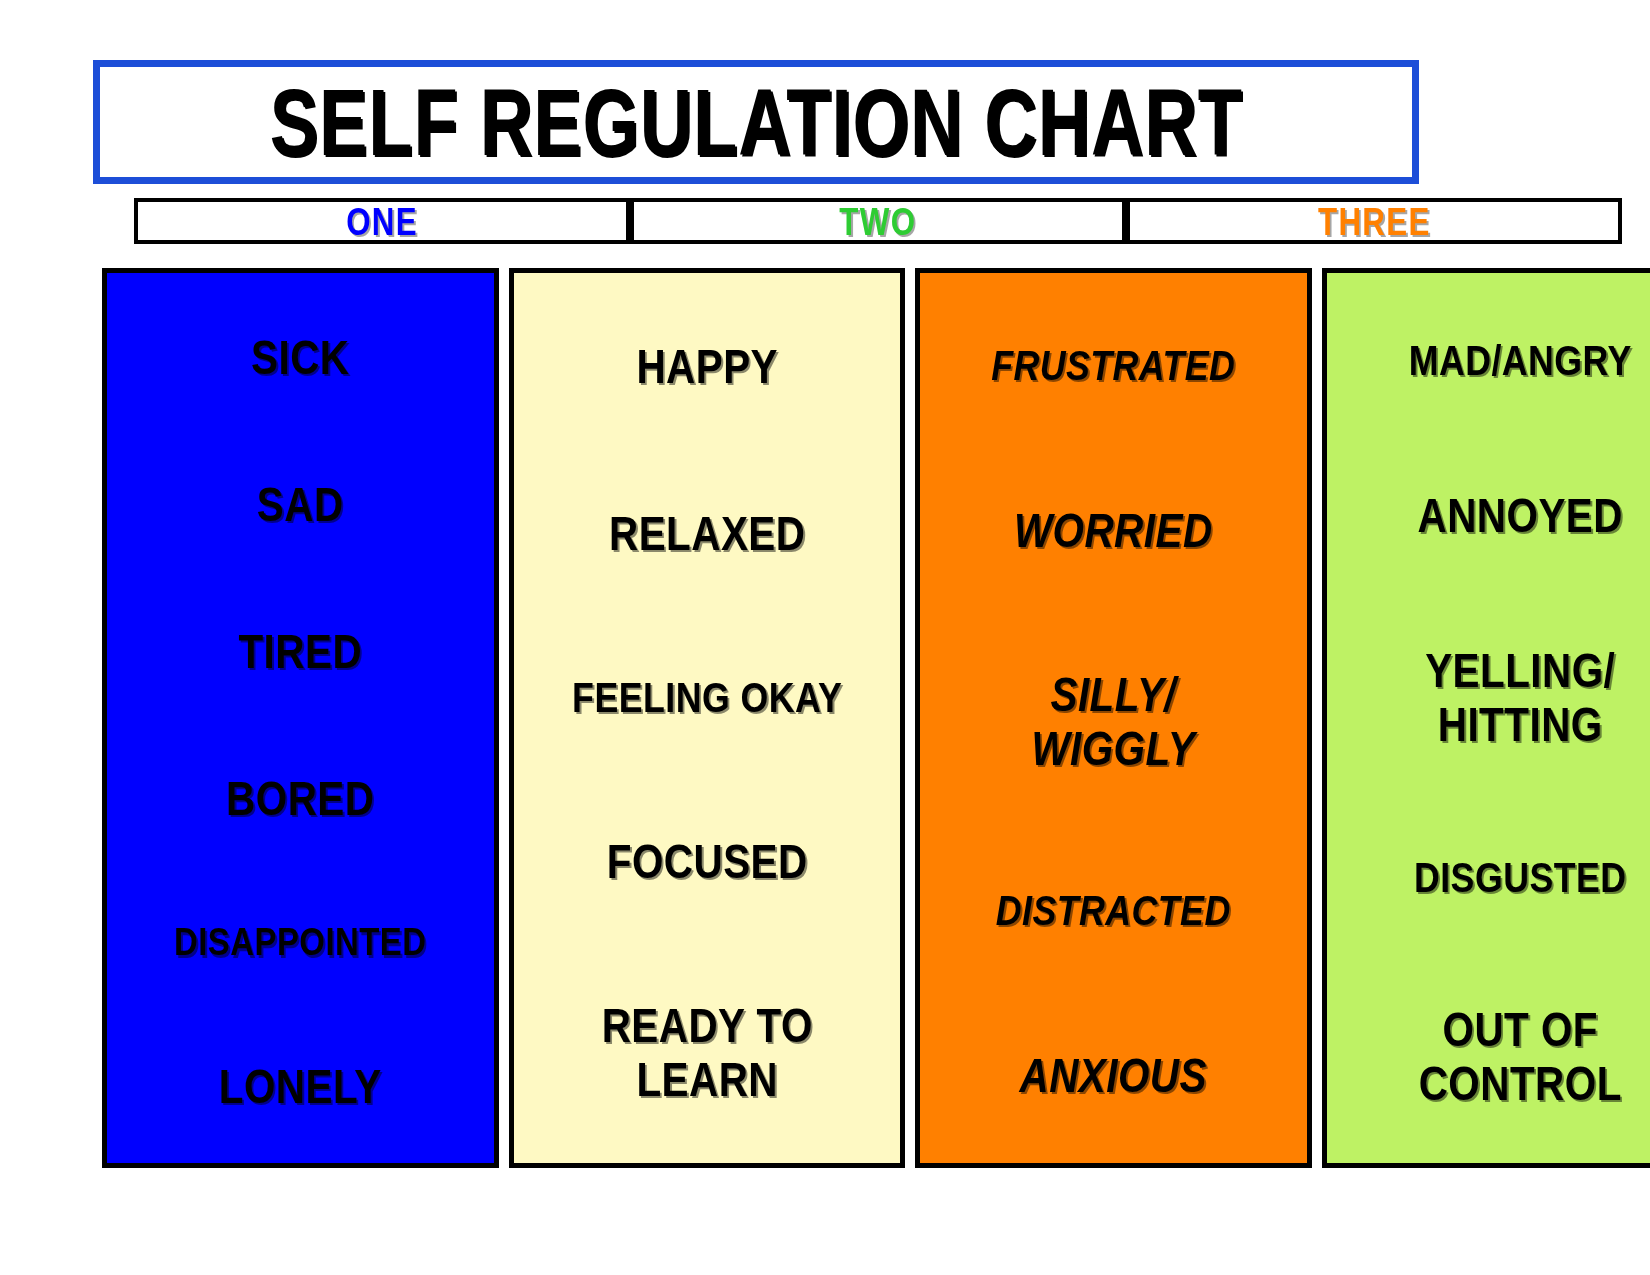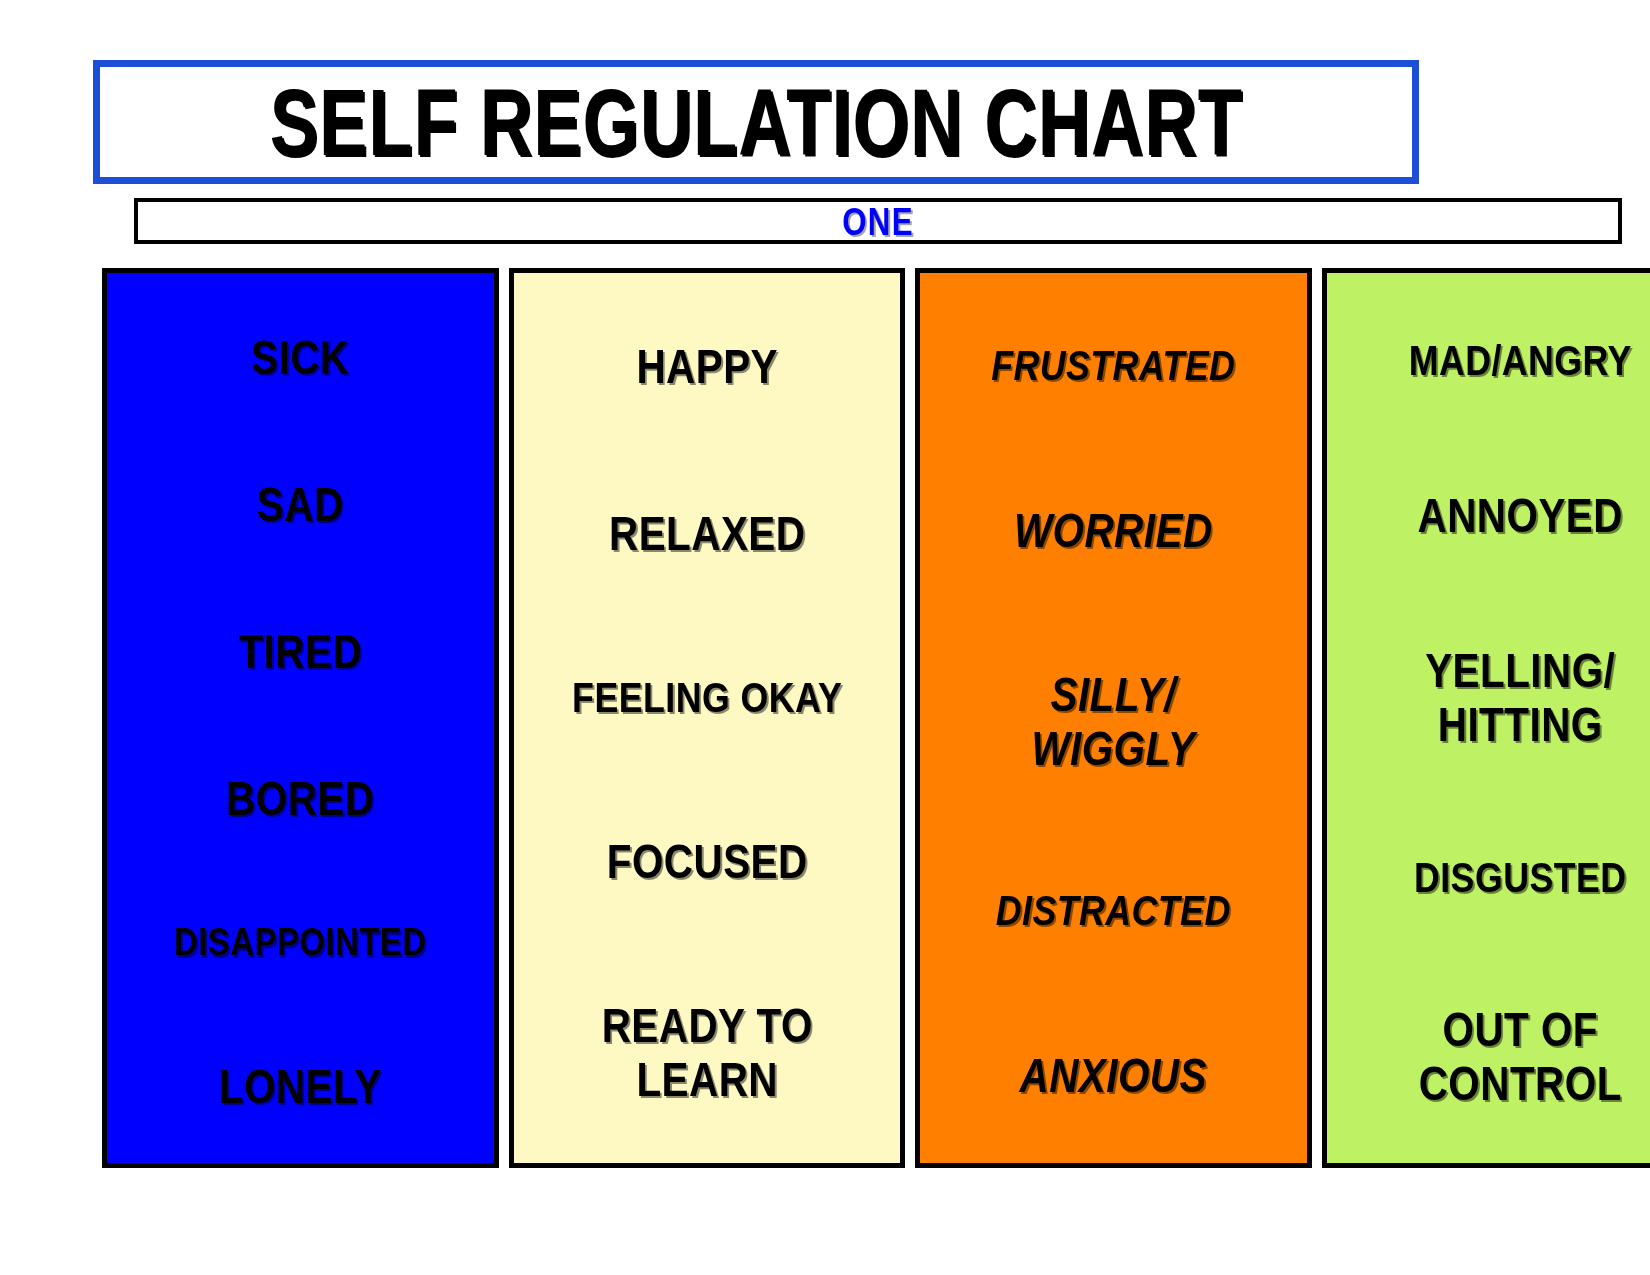--- a/index.html
+++ b/index.html
@@ -122,20 +122,26 @@
 <div class="chart-wrap">
 
   <div class="title-box">
     <div class="title-text">SELF REGULATION CHART</div>
   </div>
 
   <div class="header-row">
     <div class="header-cell">
       <span class="header-text" style="color: rgb(0, 0, 255);">ONE</span>
     </div>
+    <div class="header-cell">
+      <span class="header-text" style="color: rgb(46, 204, 51);">TWO</span>
+    </div>
+    <div class="header-cell">
+      <span class="header-text" style="color: rgb(255, 128, 0);">THREE</span>
+    </div>
   </div>
 
   <div class="columns-row">
 
     <div class="column" style="background: rgb(0, 0, 255);">
       <div class="col-item">SICK</div>
       <div class="col-item">SAD</div>
       <div class="col-item">TIRED</div>
       <div class="col-item">BORED</div>
       <div class="col-item xsmall">DISAPPOINTED</div>

